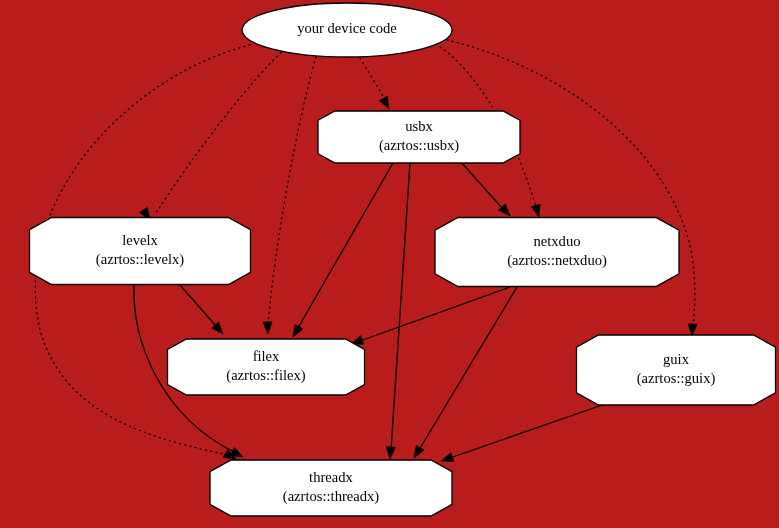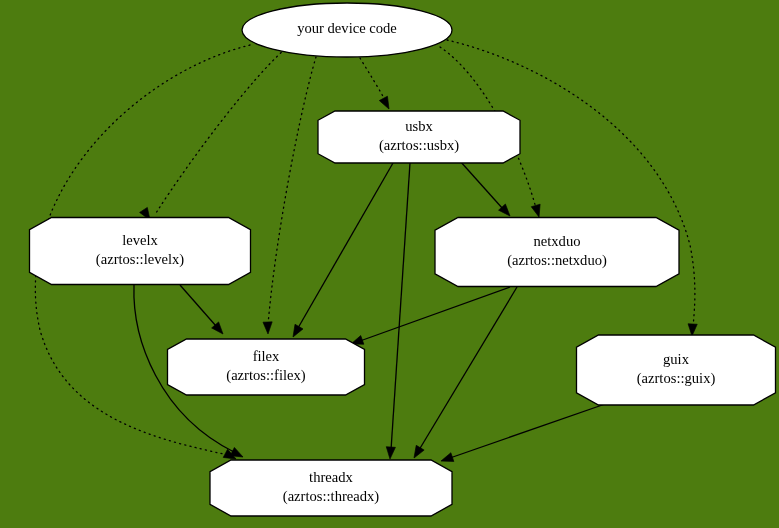--- a/index.html
+++ b/index.html
@@ -8,21 +8,21 @@
     padding: 0;
     background: #ffffff;
   }
   body {
     font-family: "Liberation Serif", "DejaVu Serif", serif;
   }
   #graph-canvas {
     position: relative;
     width: 779px;
     height: 528px;
-    background: #4d7c0f;
+    background: #b91c1c;
     overflow: hidden;
   }
   #graph-svg {
     position: absolute;
     left: 0;
     top: 0;
     width: 779px;
     height: 528px;
   }
   .node-shape {

